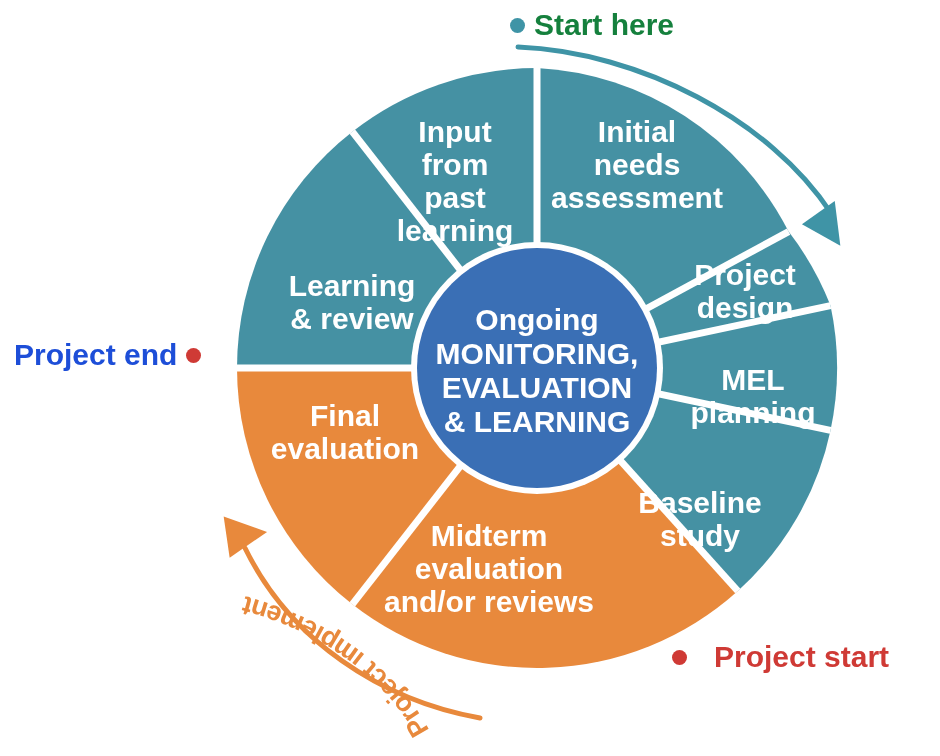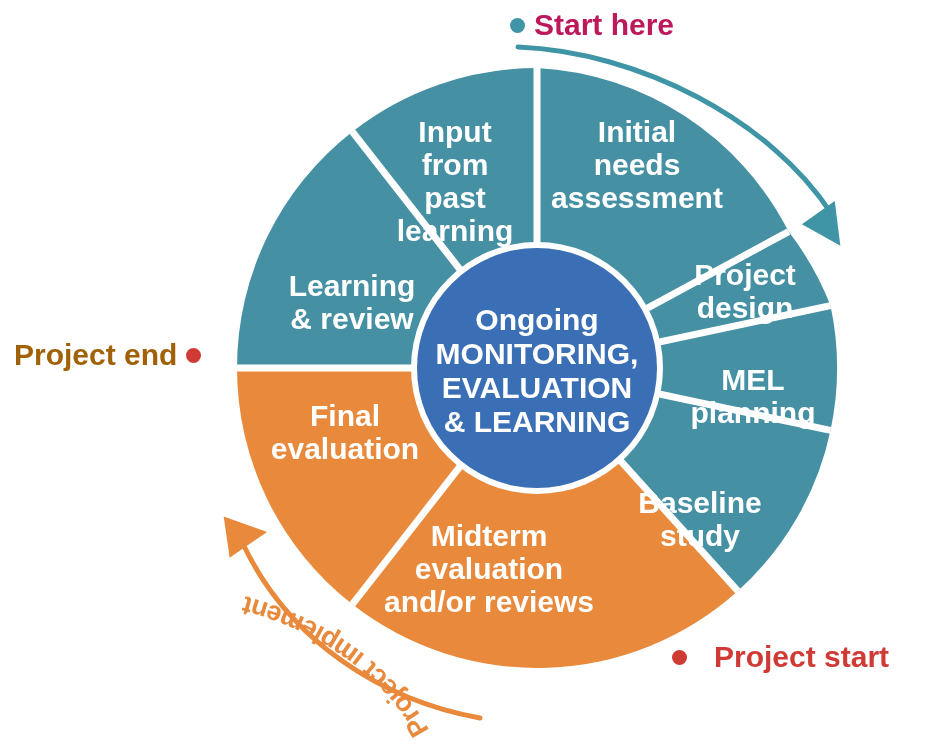--- a/index.html
+++ b/index.html
@@ -141,25 +141,25 @@
       <path id="implPath" d="M 236 600 C 268 672 342 727 432 749" fill="none"></path>
     </defs>
     <text class="curve-text" fill="#e8893c" transform="rotate(180 336 672)">
       <textPath href="#implPath" startOffset="6%" side="left">Project implementation</textPath>
     </text>
 
   </svg>
 
   <div class="anno" id="anno-start">
     <span class="dot" style="background:#3f94a6"></span>
-    <span class="anno-text" style="color:#be185d">Start here</span>
+    <span class="anno-text" style="color:#15803d">Start here</span>
   </div>
 
   <div class="anno" id="anno-end">
-    <span class="anno-text" style="color:#a16207">Project end</span>
+    <span class="anno-text" style="color:#1d4ed8">Project end</span>
     <span class="dot" style="background:#cf3a35"></span>
   </div>
 
   <div class="anno" id="anno-projstart">
     <span class="dot" style="background:#cf3a35"></span>
     <span class="anno-text" style="color:#cf3a35">Project start</span>
   </div>
 
 </div>
 

